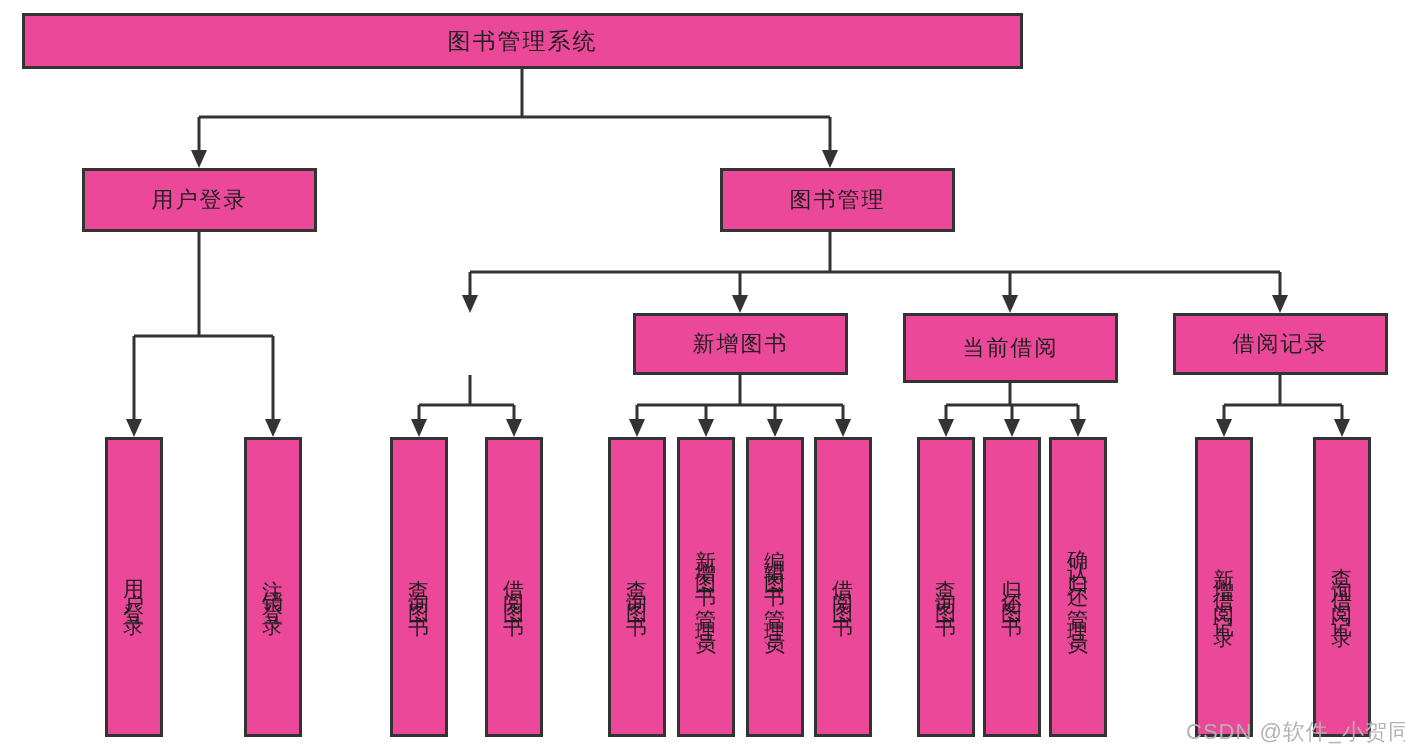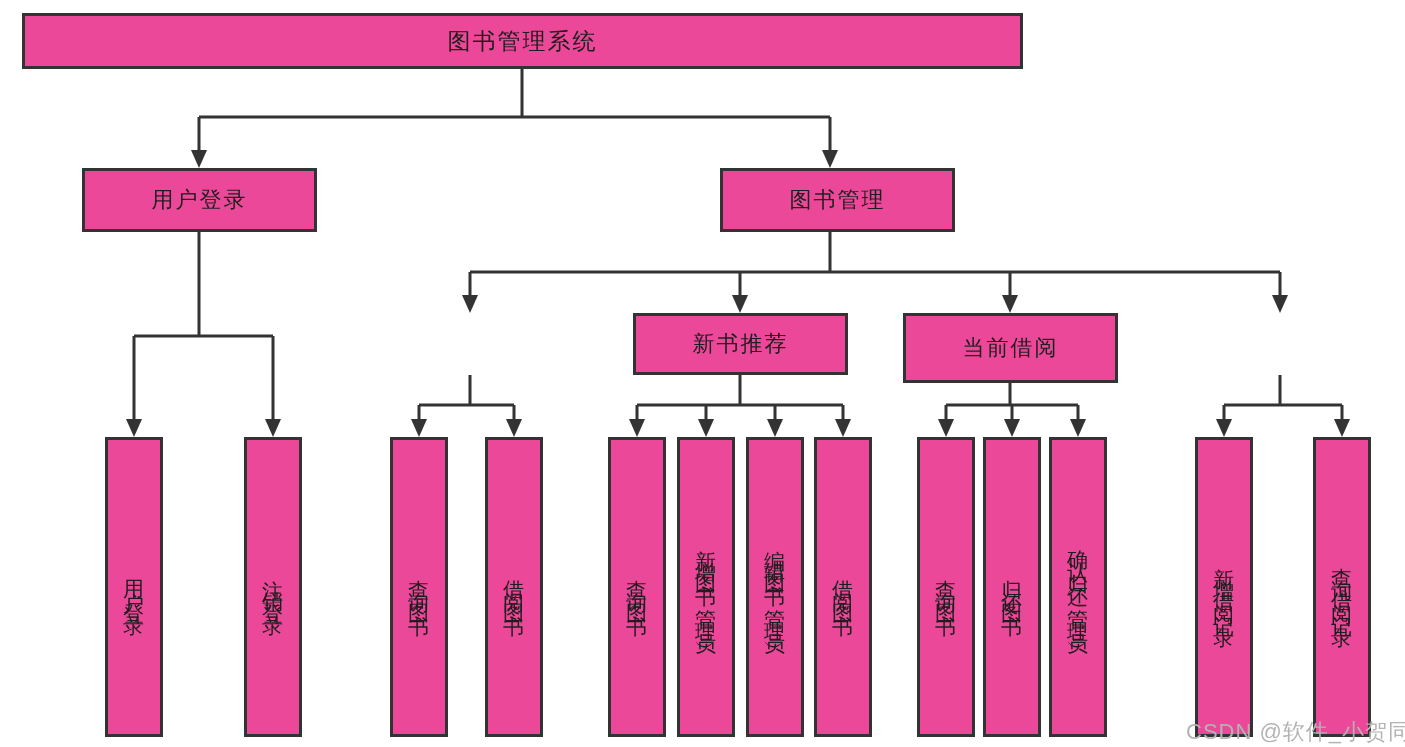--- a/index.html
+++ b/index.html
@@ -94,22 +94,23 @@
       <polygon points="1216,419 1232,419 1224,437"></polygon>
       <polygon points="1334,419 1350,419 1342,437"></polygon>
     </g>
   </svg>
 
   <div class="node h root" style="left:22px; top:13px; width:1001px; height:56px;">图书管理系统</div>
 
   <div class="node h" style="left:82px; top:168px; width:235px; height:64px;">用户登录</div>
   <div class="node h" style="left:712px; top:168px; width:235px; height:64px;margin-left:8px;">图书管理</div>
 
-  <div class="node h" style="left:633px; top:313px; width:215px; height:62px;">新书推荐</div>
+  <div class="node h" style="left:633px; top:313px; width:215px; height:62px;">新增图书</div>
   <div class="node h" style="left:903px; top:313px; width:215px; height:70px;">当前借阅</div>
+  <div class="node h" style="left:1173px; top:313px; width:215px; height:62px;">借阅记录</div>
 
   <div class="node v" style="left:105px; top:437px; width:58px; height:300px;">用户登录</div>
   <div class="node v" style="left:244px; top:437px; width:58px; height:300px;">注销登录</div>
 
   <div class="node v" style="left:390px; top:437px; width:58px; height:300px;">查询图书</div>
   <div class="node v" style="left:485px; top:437px; width:58px; height:300px;">借阅图书</div>
 
   <div class="node v" style="left:608px; top:437px; width:58px; height:300px;">查询图书</div>
   <div class="node v" style="left:677px; top:437px; width:58px; height:300px;">新增图书（管理员）</div>
   <div class="node v" style="left:746px; top:437px; width:58px; height:300px;">编辑图书（管理员）</div>

